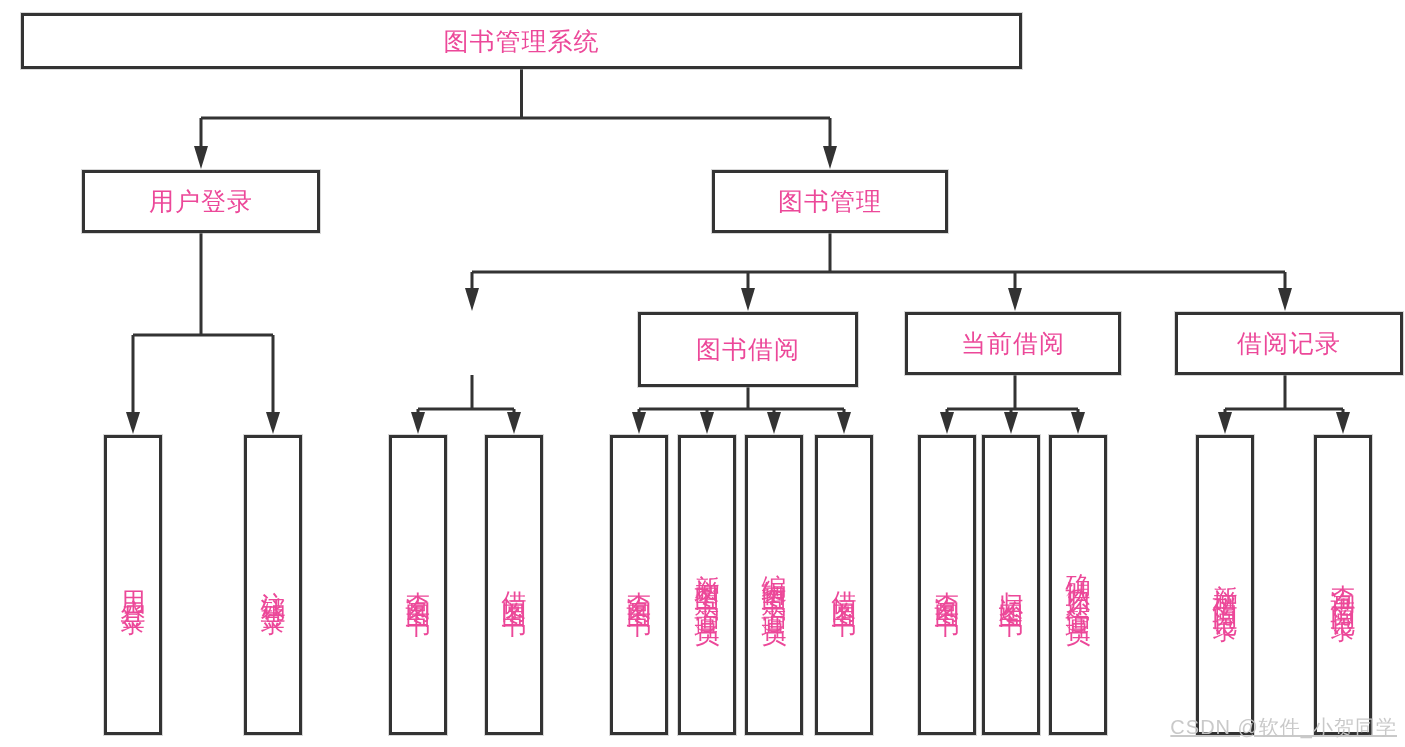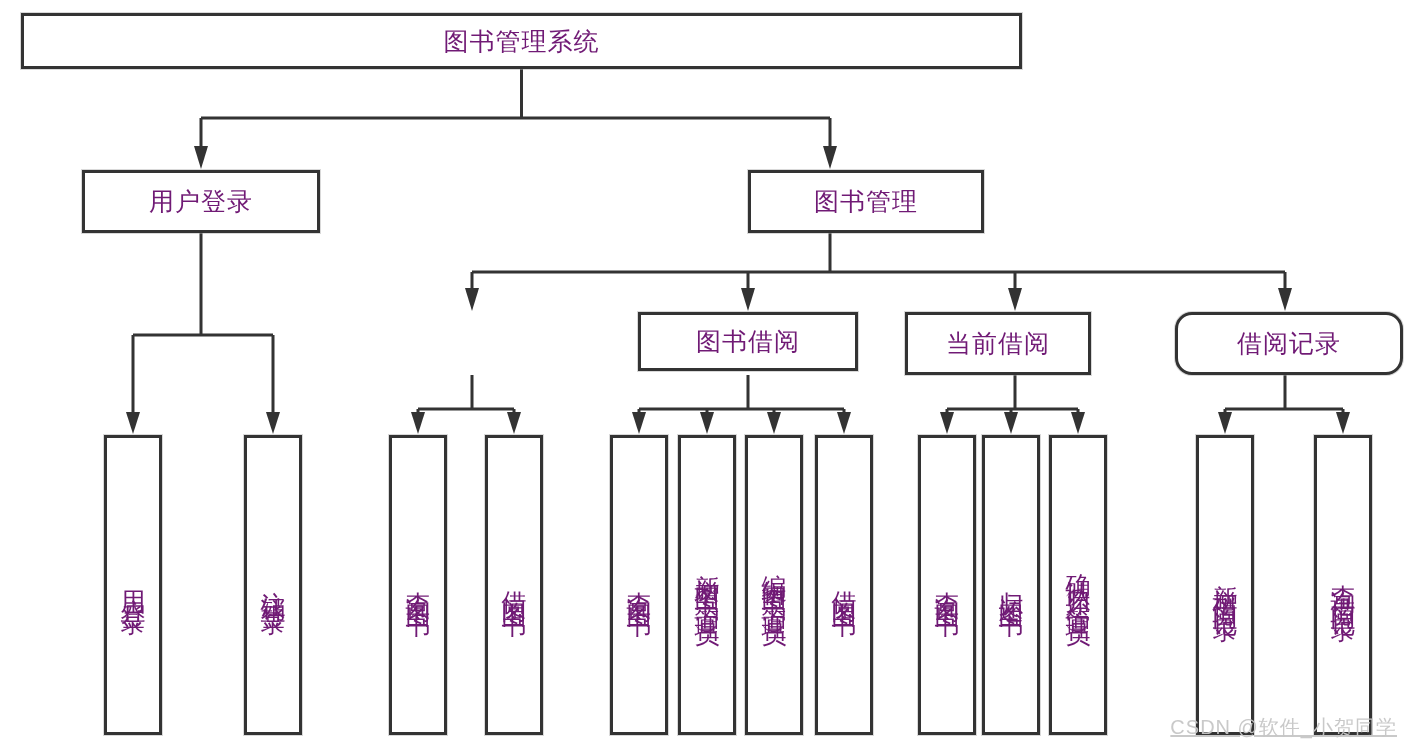--- a/index.html
+++ b/index.html
@@ -13,21 +13,21 @@
   }
   .box {
     position: absolute;
     box-sizing: border-box;
     background: #ffffff;
     border: 3px solid #333333;
     box-shadow: 0 0 0 1px rgba(170,170,170,0.45);
     display: flex;
     align-items: center;
     justify-content: center;
-    color: #701a75;
+    color: #ec4899;
     z-index: 2;
   }
   .h-box { font-size: 25px; letter-spacing: 1px; }
   .v-box {
     font-size: 25px;
     writing-mode: vertical-rl;
     text-orientation: mixed;
     letter-spacing: 7px;
     line-height: 1;
   }
@@ -102,25 +102,25 @@
     <g>
       <path d="M1285,375 V409 M1225,409 H1343 M1225,409 V414 M1343,409 V414"></path>
       <polygon points="1218,412 1232,412 1225,434"></polygon>
       <polygon points="1336,412 1350,412 1343,434"></polygon>
     </g>
   </svg>
 
   <div class="box h-box" style="left:21px; top:13px; width:1001px; height:56px;">图书管理系统</div>
 
   <div class="box h-box" style="left:82px; top:170px; width:238px; height:63px;">用户登录</div>
-  <div class="box h-box" style="left:712px; top:170px; width:236px; height:63px;margin-left:36px;">图书管理</div>
+  <div class="box h-box" style="left:712px; top:170px; width:236px; height:63px;">图书管理</div>
 
-  <div class="box h-box" style="left:638px; top:312px; width:220px; height:59px;">图书借阅</div>
-  <div class="box h-box" style="left:905px; top:312px; width:186px; height:63px;">当前借阅</div>
-  <div class="box h-box" style="left:1175px; top:312px; width:228px; height:63px;border-radius:17px;">借阅记录</div>
+  <div class="box h-box" style="left:638px; top:312px; width:220px; height:75px;">图书借阅</div>
+  <div class="box h-box" style="left:905px; top:312px; width:216px; height:63px;">当前借阅</div>
+  <div class="box h-box" style="left:1175px; top:312px; width:228px; height:63px;">借阅记录</div>
 
   <div class="box v-box" style="left:104px; top:435px; width:58px; height:300px;">用户登录</div>
   <div class="box v-box" style="left:244px; top:435px; width:58px; height:300px;">注销登录</div>
 
   <div class="box v-box" style="left:389px; top:435px; width:58px; height:300px;">查询图书</div>
   <div class="box v-box" style="left:485px; top:435px; width:58px; height:300px;">借阅图书</div>
 
   <div class="box v-box" style="left:610px; top:435px; width:58px; height:300px;">查询图书</div>
   <div class="box v-box" style="left:678px; top:435px; width:58px; height:300px;">新增图书（管理员）</div>
   <div class="box v-box" style="left:745px; top:435px; width:58px; height:300px;">编辑图书（管理员）</div>

